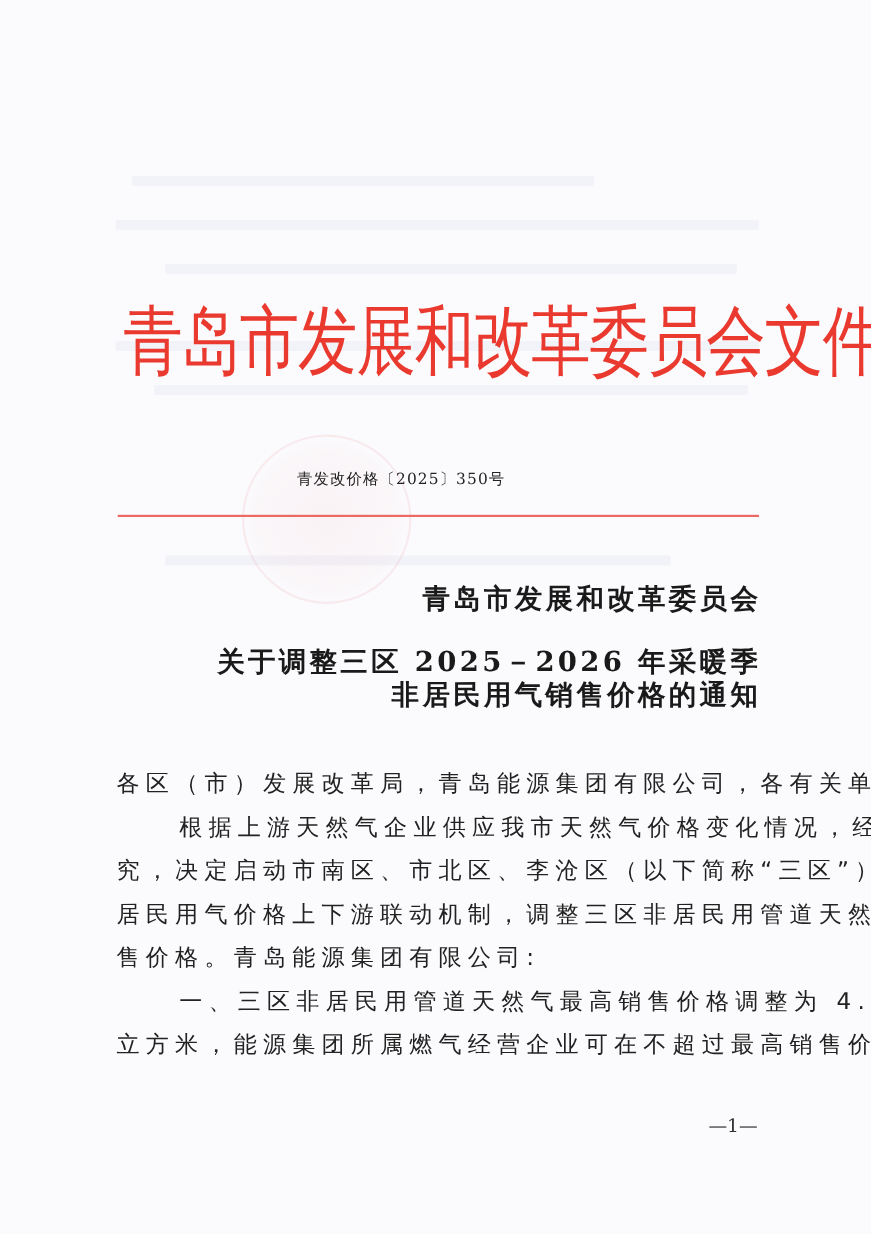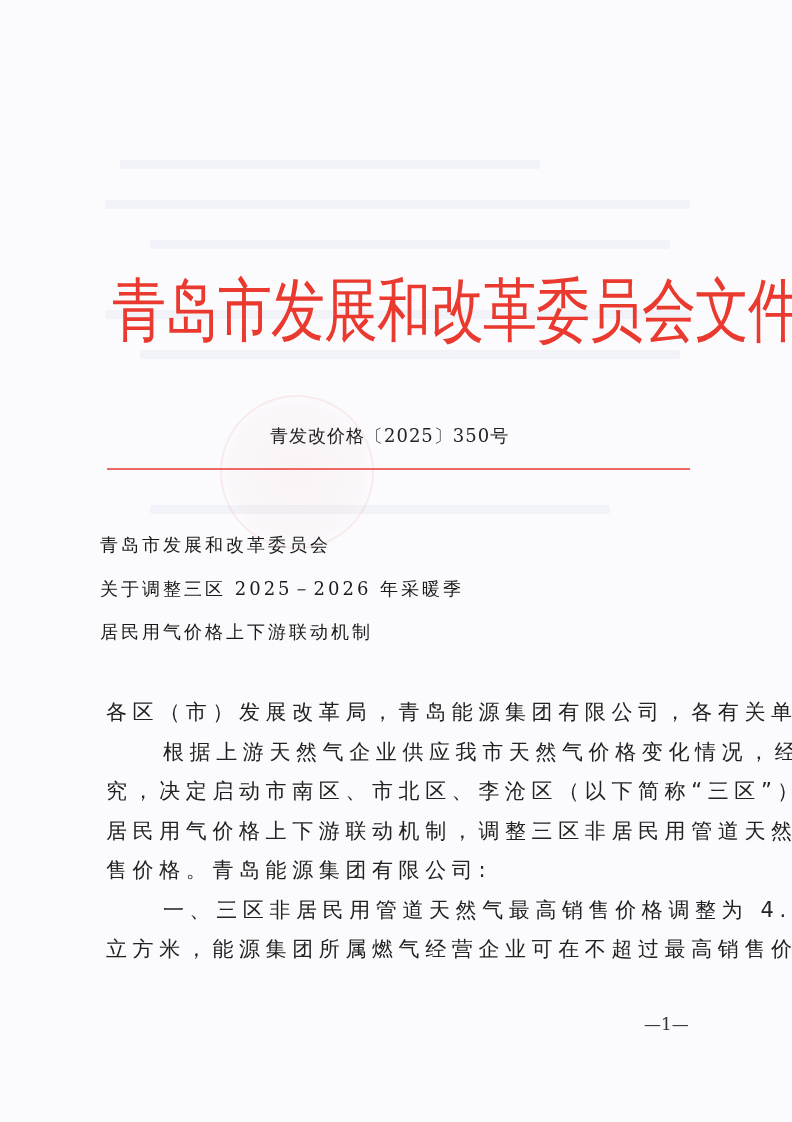--- a/index.html
+++ b/index.html
@@ -52,49 +52,49 @@
       letter-spacing: -1px;
       transform: scaleY(1.28);
       transform-origin: center;
       font-weight: normal;
       white-space: nowrap;
     }
     .docnum {
       position: absolute;
       left: 270px;
       top: 422px;
-      font-size: 18px;
+      font-size: 14px;
       line-height: 28px;
       letter-spacing: 1px;
       color: #222;
       white-space: nowrap;
     }
     .red-rule {
       position: absolute;
       left: 107px;
       top: 468px;
       width: 583px;
       height: 2px;
       background: #ec6a62;
     }
     .title {
       position: absolute;
       left: 100px;
       width: 592px;
-      text-align: left;
+      text-align: right;
       font-family: "DejaVu Serif", "Liberation Serif", serif;
-      font-weight: normal;
-      font-size: 18px;
+      font-weight: bold;
+      font-size: 25px;
       line-height: 32px;
       letter-spacing: 3px;
       color: #1a1a1a;
       white-space: nowrap;
     }
     .title.l1 { top: 529px; }
-    .title.l2 { top: 573px; }
+    .title.l2 { top: 586px; }
     .title.l3 { top: 616px; }
     .body-text {
       position: absolute;
       left: 106px;
       width: 574px;
       font-family: "DejaVu Sans", "Liberation Sans", sans-serif;
       font-size: 21px;
       line-height: 28px;
       color: #222;
       white-space: nowrap;
@@ -126,21 +126,21 @@
 <div class="seal"></div>
 
 <div class="masthead">青岛市发展和改革委员会文件</div>
 
 <div class="docnum">青发改价格〔2025〕350号</div>
 
 <div class="red-rule"></div>
 
 <div class="title l1">青岛市发展和改革委员会</div>
 <div class="title l2">关于调整三区 2025－2026 年采暖季</div>
-<div class="title l3">居民用气价格上下游联动机制</div>
+<div class="title l3">非居民用气销售价格的通知</div>
 
 <div class="body-text" style="top:698px;">各区（市）发展改革局，青岛能源集团有限公司，各有关单位:</div>
 <div class="body-text indent" style="top:738px;">根据上游天然气企业供应我市天然气价格变化情况，经研</div>
 <div class="body-text" style="top:777px;">究，决定启动市南区、市北区、李沧区（以下简称“三区”）非</div>
 <div class="body-text" style="top:817px;">居民用气价格上下游联动机制，调整三区非居民用管道天然气销</div>
 <div class="body-text" style="top:856px;">售价格。青岛能源集团有限公司:</div>
 <div class="body-text indent" style="top:896px;">一、三区非居民用管道天然气最高销售价格调整为 4.65 元/</div>
 <div class="body-text" style="top:935px;">立方米，能源集团所属燃气经营企业可在不超过最高销售价格范</div>
 
 <div class="page-num">—1—</div>

